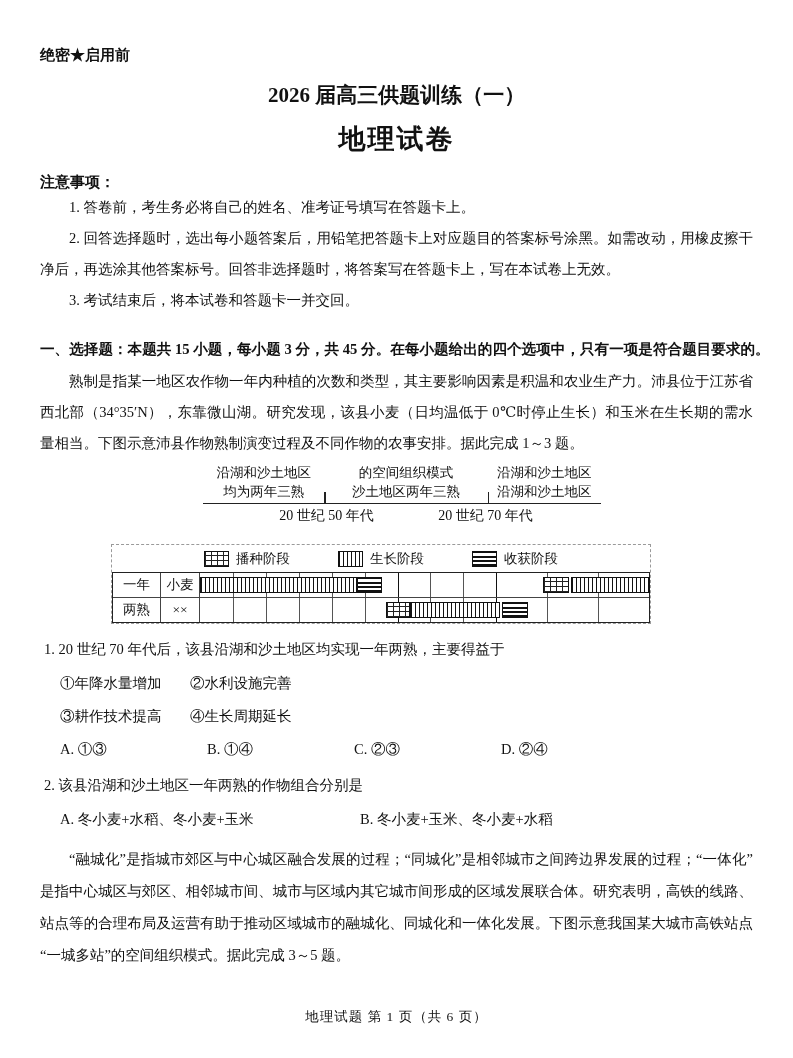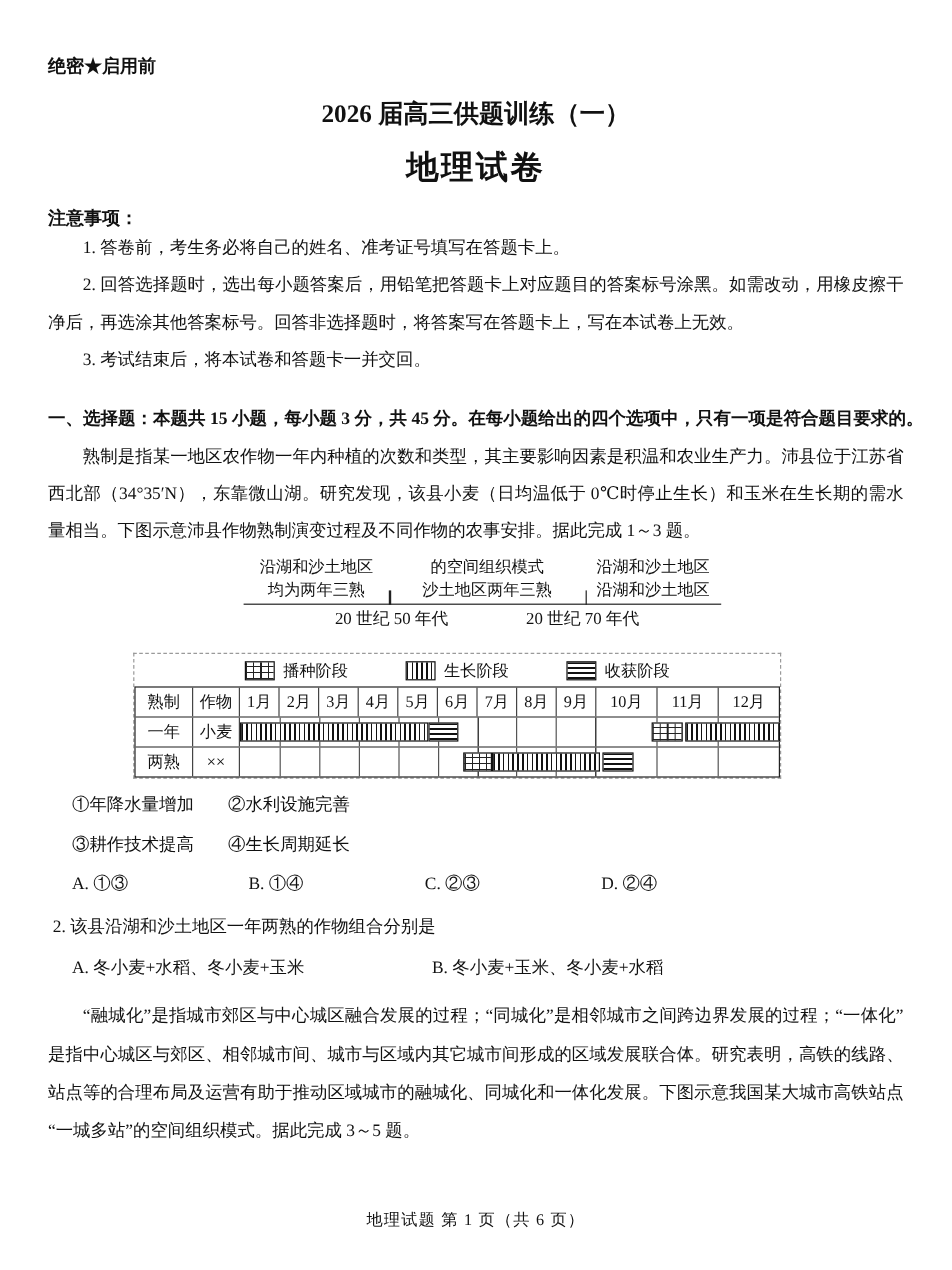--- a/index.html
+++ b/index.html
@@ -118,36 +118,20 @@
         <div class="legend-item">
           <span class="swatch pat-vertical"></span>
           <span>生长阶段</span>
         </div>
         <div class="legend-item">
           <span class="swatch pat-horizontal"></span>
           <span>收获阶段</span>
         </div>
       </div>
     <div class="cal-table" id="cal-table">
-        <div class="cal-row head">
-          <div class="cell c0">熟制</div>
-          <div class="cell c1">作物</div>
-          <div class="cell" style="width: 33px;">1月</div>
-          <div class="cell" style="width: 33px;">2月</div>
-          <div class="cell" style="width: 33px;">3月</div>
-          <div class="cell" style="width: 33px;">4月</div>
-          <div class="cell" style="width: 33px;">5月</div>
-          <div class="cell" style="width: 33px;">6月</div>
-          <div class="cell" style="width: 33px;">7月</div>
-          <div class="cell" style="width: 33px;">8月</div>
-          <div class="cell" style="width: 33px;">9月</div>
-          <div class="cell" style="width: 51px;">10月</div>
-          <div class="cell" style="width: 51px;">11月</div>
-          <div class="cell" style="width: 51px;">12月</div>
-        </div>
         <div class="cal-row">
           <div class="cell c0">一年</div>
           <div class="cell c1">小麦</div>
           <div class="strip">
             <div class="mcell" style="width: 33px;"></div>
             <div class="mcell" style="width: 33px;"></div>
             <div class="mcell" style="width: 33px;"></div>
             <div class="mcell" style="width: 33px;"></div>
             <div class="mcell" style="width: 33px;"></div>
             <div class="mcell" style="width: 33px;"></div>
@@ -181,20 +165,21 @@
             <div class="mcell" style="width: 51px;"></div>
             <div class="bar pat-grid" style="left: 186.45px; width: 23.1px;"></div>
             <div class="bar pat-vertical" style="left: 209.55px; width: 90px;"></div>
             <div class="bar pat-horizontal" style="left: 302.1px; width: 25.5px;"></div>
           </div>
         </div>
       </div>
   </div>
 
   <div>
+    <div class="q-stem">1. 20 世纪 70 年代后，该县沿湖和沙土地区均实现一年两熟，主要得益于</div>
     <div class="opt-row" id="q1-stmt-row1"><span class="stmt">①年降水量增加</span><span>②水利设施完善</span></div>
     <div class="opt-row" id="q1-stmt-row2"><span class="stmt">③耕作技术提高</span><span>④生长周期延长</span></div>
     <div class="opt-row choices-4" id="q1-choices"><span class="choice">A. ①③</span><span class="choice">B. ①④</span><span class="choice">C. ②③</span><span class="choice">D. ②④</span></div>
   </div>
 
   <div>
     <div class="q-stem">2. 该县沿湖和沙土地区一年两熟的作物组合分别是</div>
     <div class="opt-row choices-2" id="q2-choices-row1"><span class="choice">A. 冬小麦+水稻、冬小麦+玉米</span><span>B. 冬小麦+玉米、冬小麦+水稻</span></div>
   </div>
 

